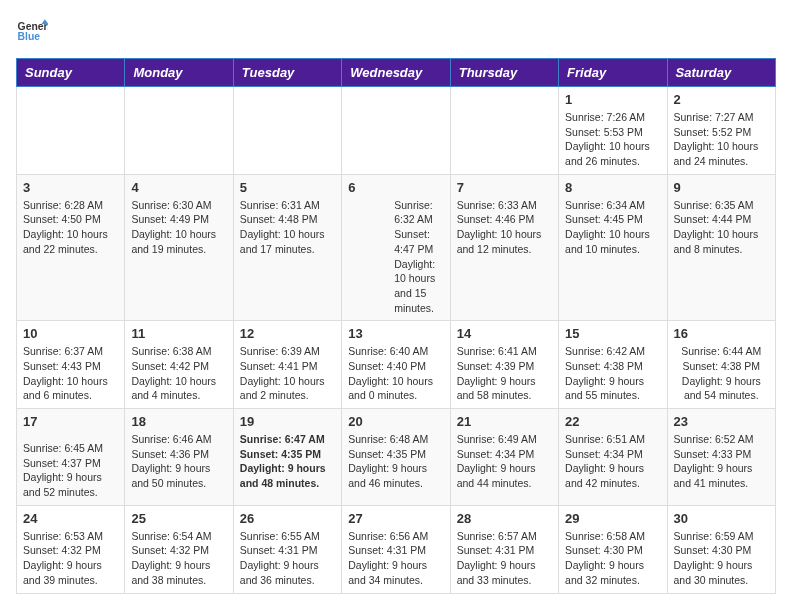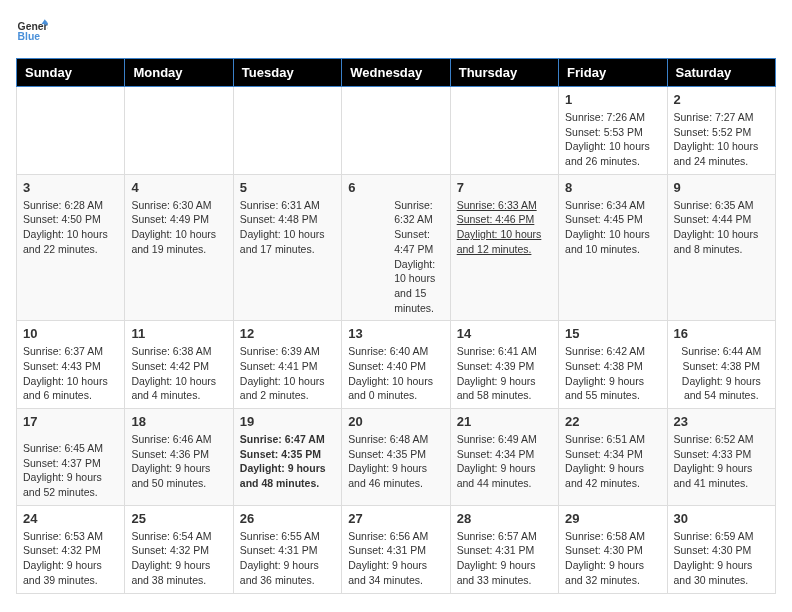--- a/index.html
+++ b/index.html
@@ -35,21 +35,22 @@
     }
     .location {
       font-size: 15px;
       color: #555;
     }
     table {
       width: 100%;
       border-collapse: collapse;
     }
     thead tr {
-      background-color: #000000;
+      background-color: #4c1d95;
+      font-style: italic;
     }
     thead th {
       color: #fff;
       font-size: 13px;
       font-weight: bold;
       padding: 6px 8px;
       text-align: left;
       border: 1px solid #3a80c9;
     }
     tbody tr {
@@ -152,21 +153,21 @@
 Daylight: 10 hours and 17 minutes.</div>
         </td>
         <td>
           <span class="day-num">6</span>
           <div class="day-info" style="white-space: pre-line; margin-left: 46px;">Sunrise: 6:32 AM
 Sunset: 4:47 PM
 Daylight: 10 hours and 15 minutes.</div>
         </td>
         <td>
           <span class="day-num">7</span>
-          <div class="day-info" style="white-space: pre-line; text-decoration: underline;">Sunrise: 6:33 AM
+          <div class="day-info" style="white-space: pre-line;">Sunrise: 6:33 AM
 Sunset: 4:46 PM
 Daylight: 10 hours and 12 minutes.</div>
         </td>
         <td>
           <span class="day-num">8</span>
           <div class="day-info" style="white-space: pre-line;">Sunrise: 6:34 AM
 Sunset: 4:45 PM
 Daylight: 10 hours and 10 minutes.</div>
         </td>
         <td>

